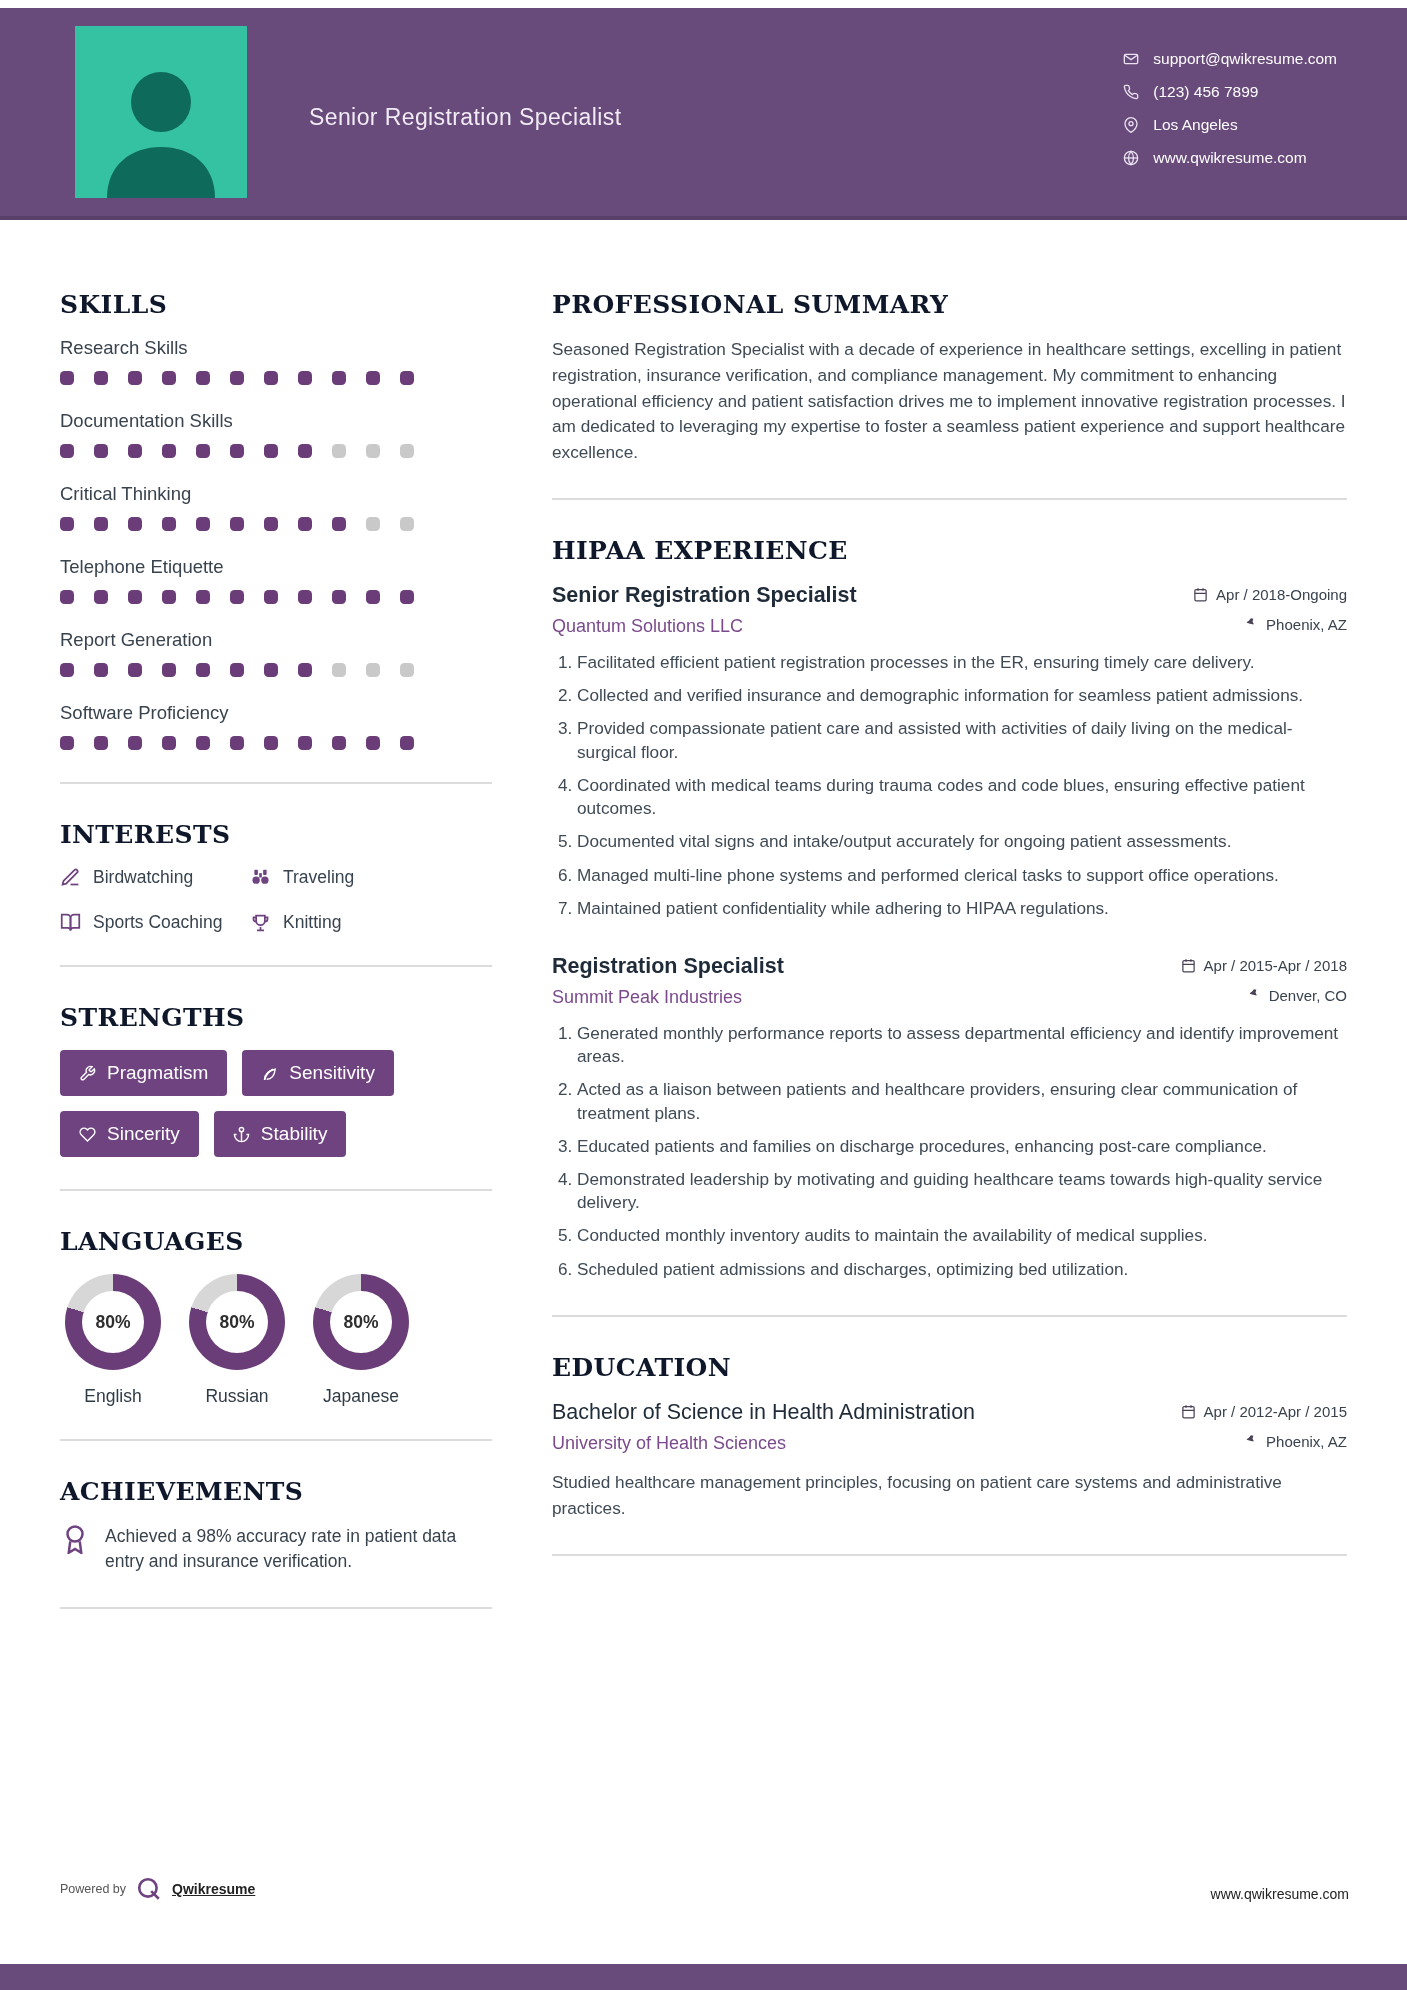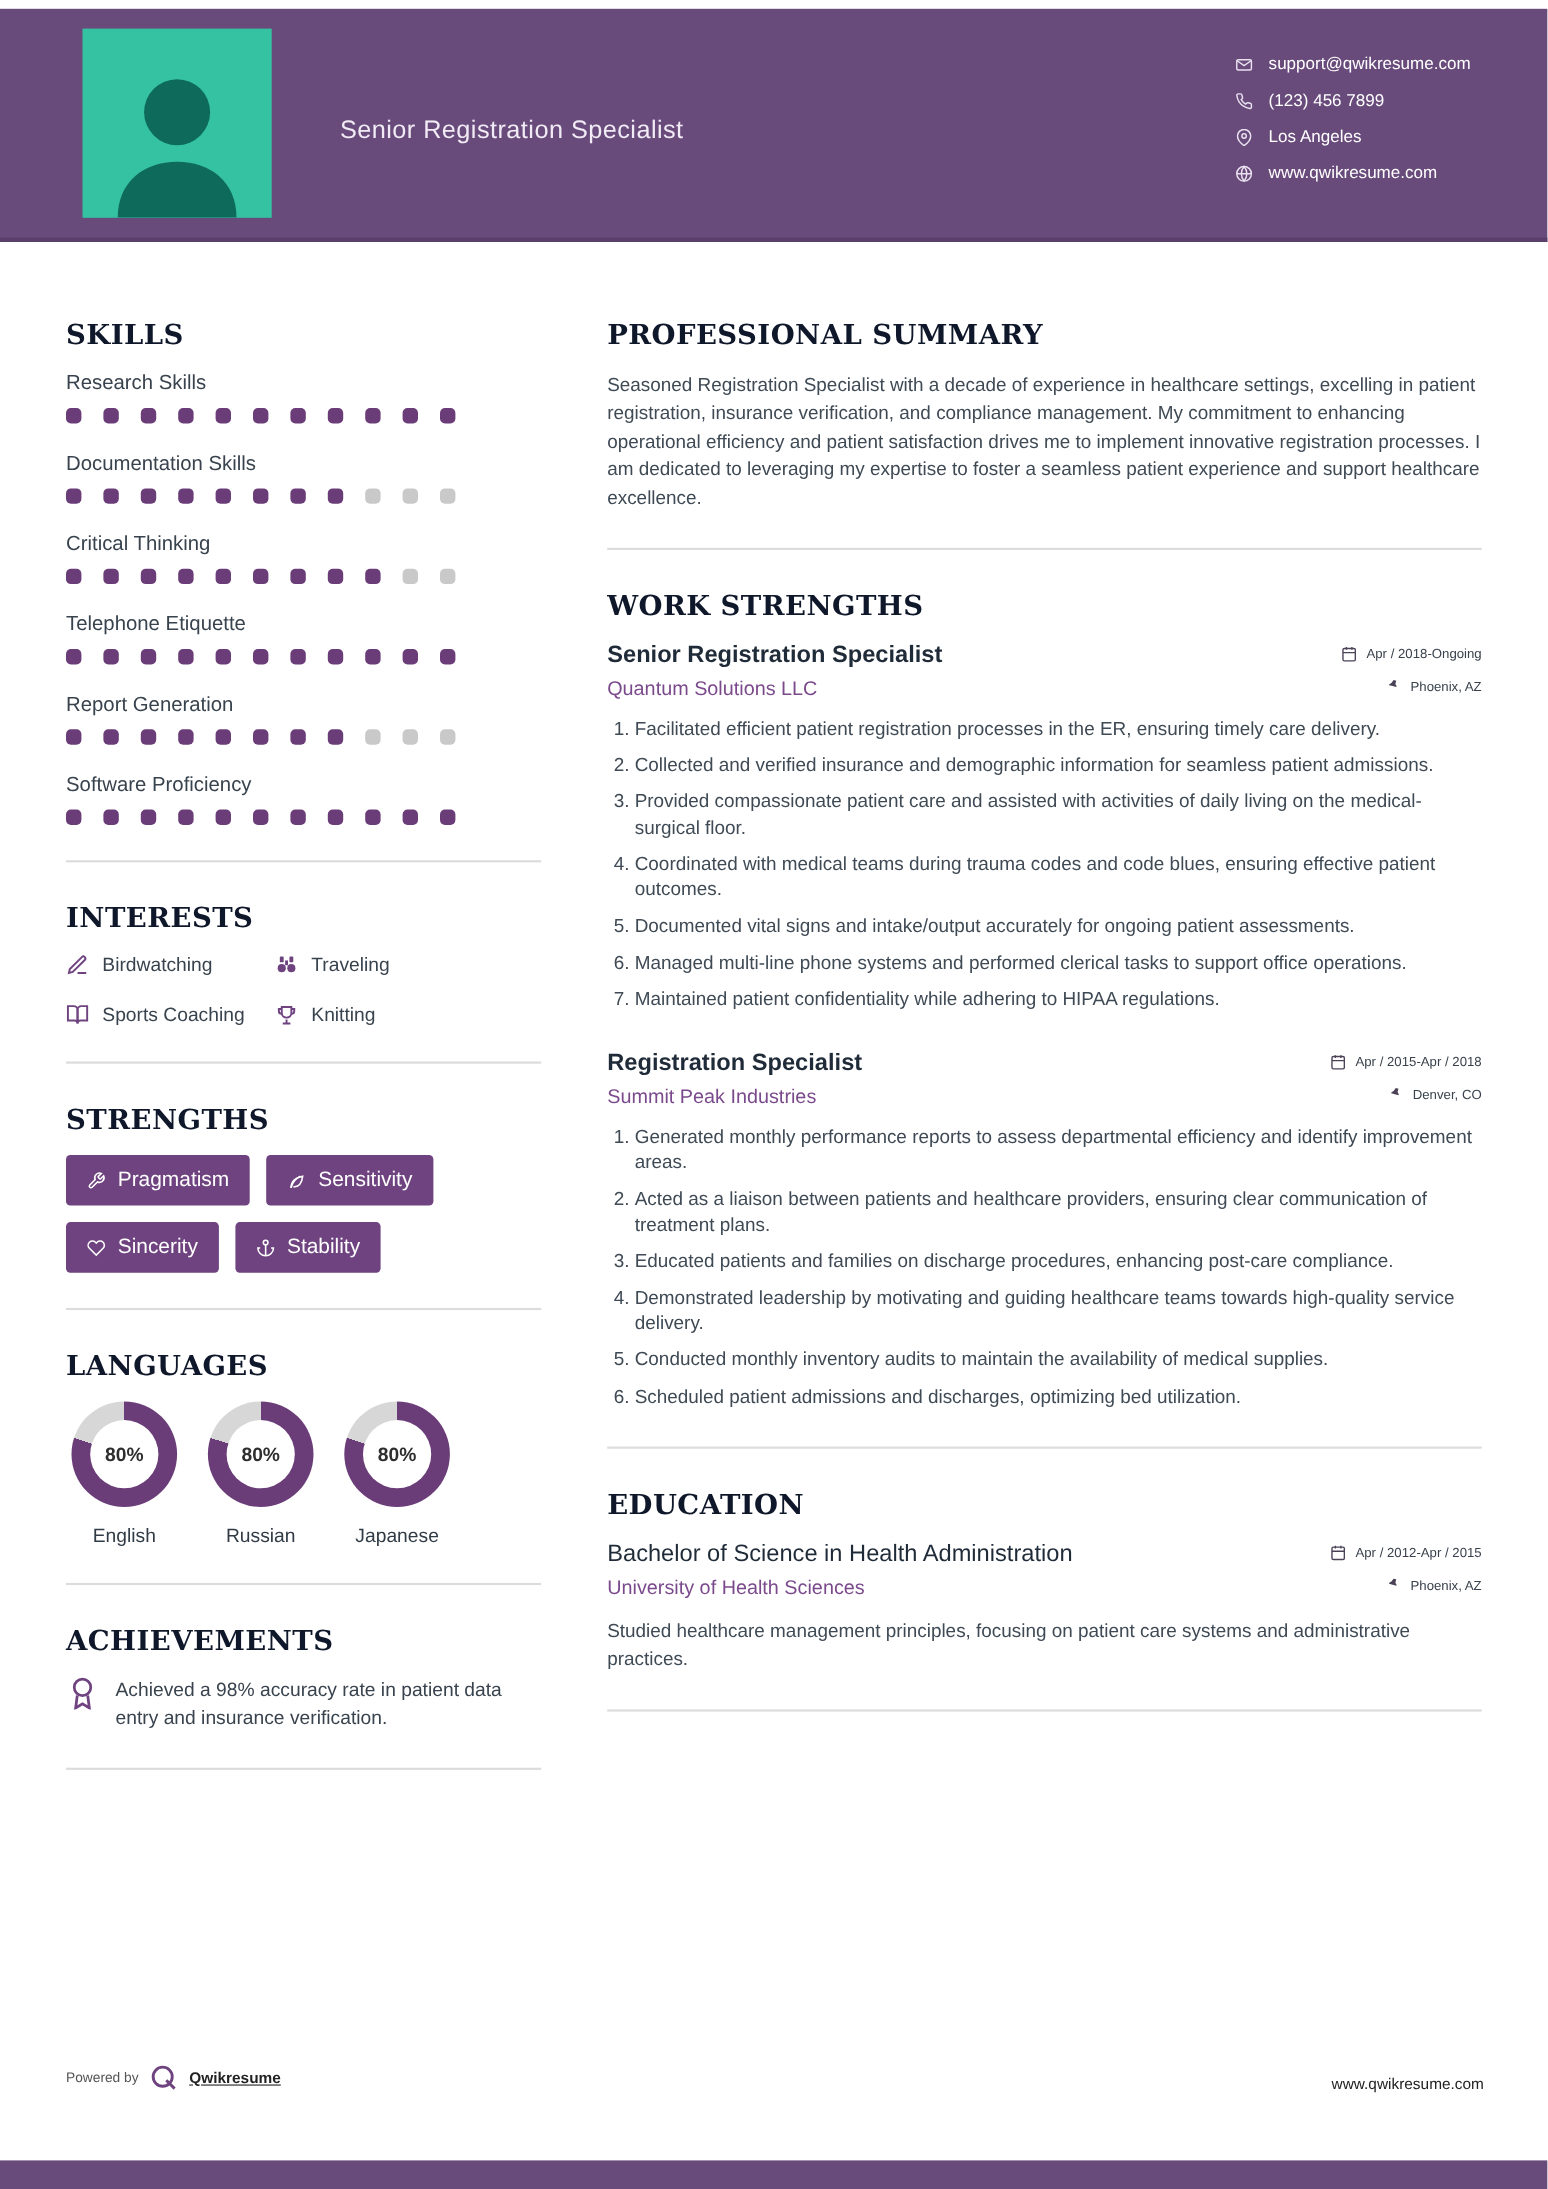--- a/index.html
+++ b/index.html
@@ -67,21 +67,21 @@
   .aic { width:30px; height:30px; color:#6f4380; flex:0 0 auto; }
   .aic svg { width:30px; height:30px; }
   .ach p { font-size:17.5px; line-height:1.45; color:#39434e; }
 
   
   .para { font-size:17.2px; line-height:1.5; color:#3f4a55; }
   .job { margin-bottom:34px; }
   .jrow { display:flex; justify-content:space-between; align-items:baseline; margin-bottom:8px; }
   .jtitle { font-size:21.5px; font-weight:700; color:#1f2b38; }
   .company { font-size:18px; color:#7b4a8c; }
-  .meta { display:inline-flex; align-items:center; gap:8px; font-size:12px; color:#39424d; }
+  .meta { display:inline-flex; align-items:center; gap:8px; font-size:15px; color:#39424d; }
   .mic { width:15px; height:15px; color:#4b4257; display:inline-flex; flex:0 0 auto; }
   .mic svg { width:15px; height:15px; }
   ol.bullets { margin:14px 0 0; padding-left:25px; }
   ol.bullets li { font-size:17.2px; line-height:1.35; margin-bottom:10px; color:#3f4a55; }
   .edu-degree { font-size:21.5px; font-weight:400; color:#1f2b38; }
   .edu-school { font-size:18px; color:#7b4a8c; }
   .edu-text { margin-top:16px; }
 
   
   .foot { position:absolute; left:60px; right:58px; bottom:88px;
@@ -394,21 +394,21 @@
     <div class="col-right">
 
       <section>
         <h2 class="sec">PROFESSIONAL SUMMARY</h2>
         <p class="para">Seasoned Registration Specialist with a decade of experience in healthcare settings, excelling in patient registration, insurance verification, and compliance management. My commitment to enhancing operational efficiency and patient satisfaction drives me to implement innovative registration processes. I am dedicated to leveraging my expertise to foster a seamless patient experience and support healthcare excellence.</p>
       </section>
 
       <hr class="lh">
 
       <section>
-        <h2 class="sec">WORK STRENGTHS</h2>
+        <h2 class="sec">HIPAA EXPERIENCE</h2>
 
         <article class="job">
           <div class="jrow">
             <h3 class="jtitle">Senior Registration Specialist</h3>
             <span class="meta">
               <span class="mic">
                 <svg viewBox="0 0 24 24" fill="none" stroke="currentColor" stroke-width="2">
                     <rect x="3" y="4" width="18" height="18" rx="2"></rect>
                     <path d="M16 2v4M8 2v4M3 10h18"></path>
                   </svg>

